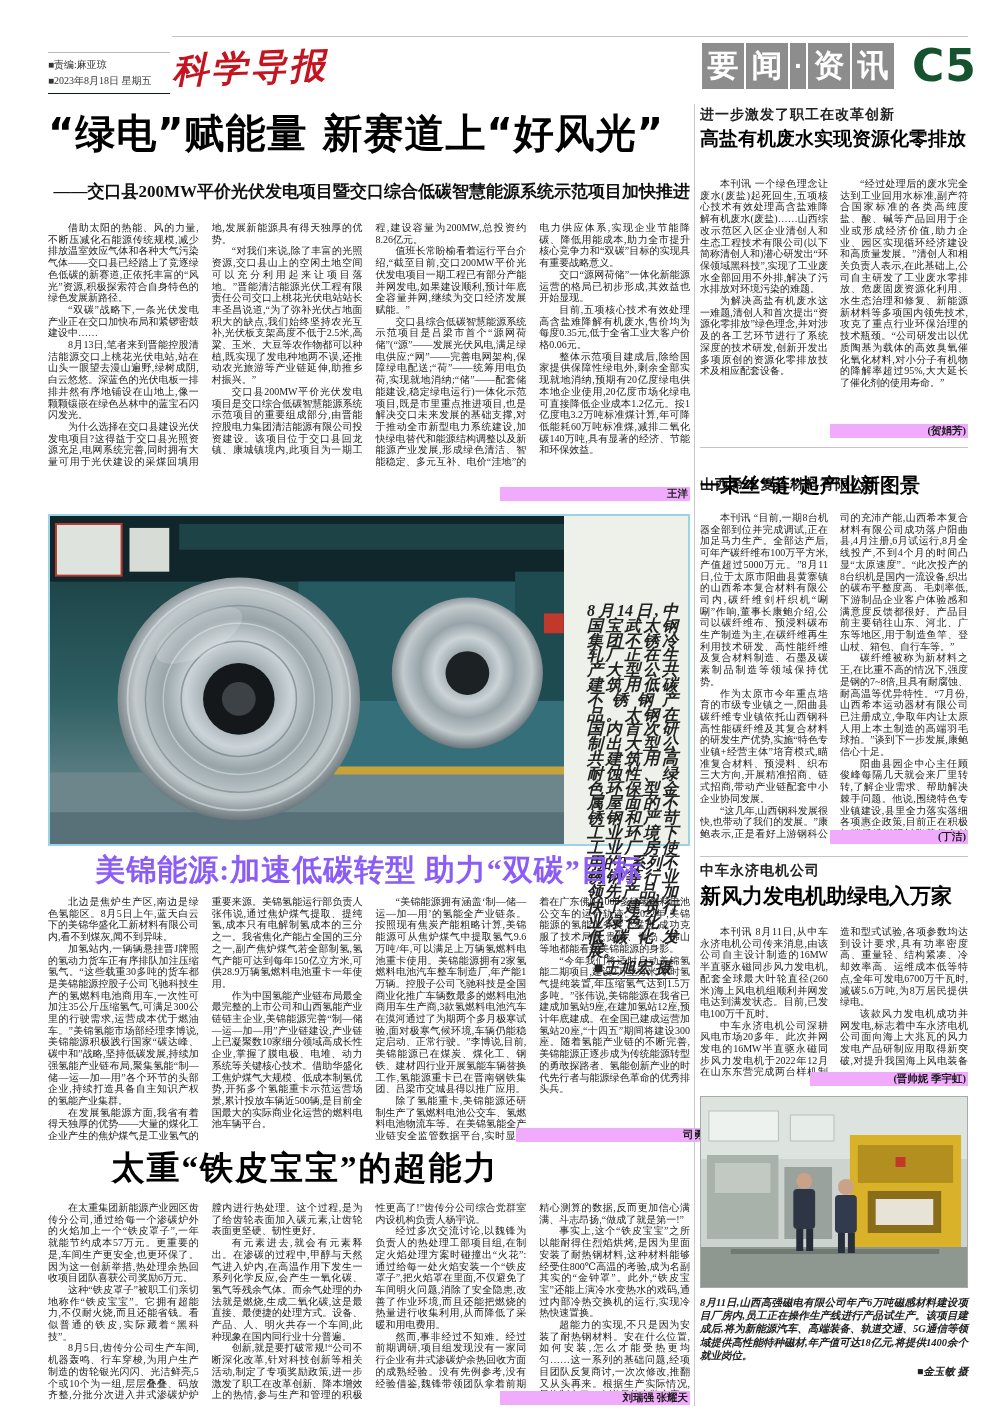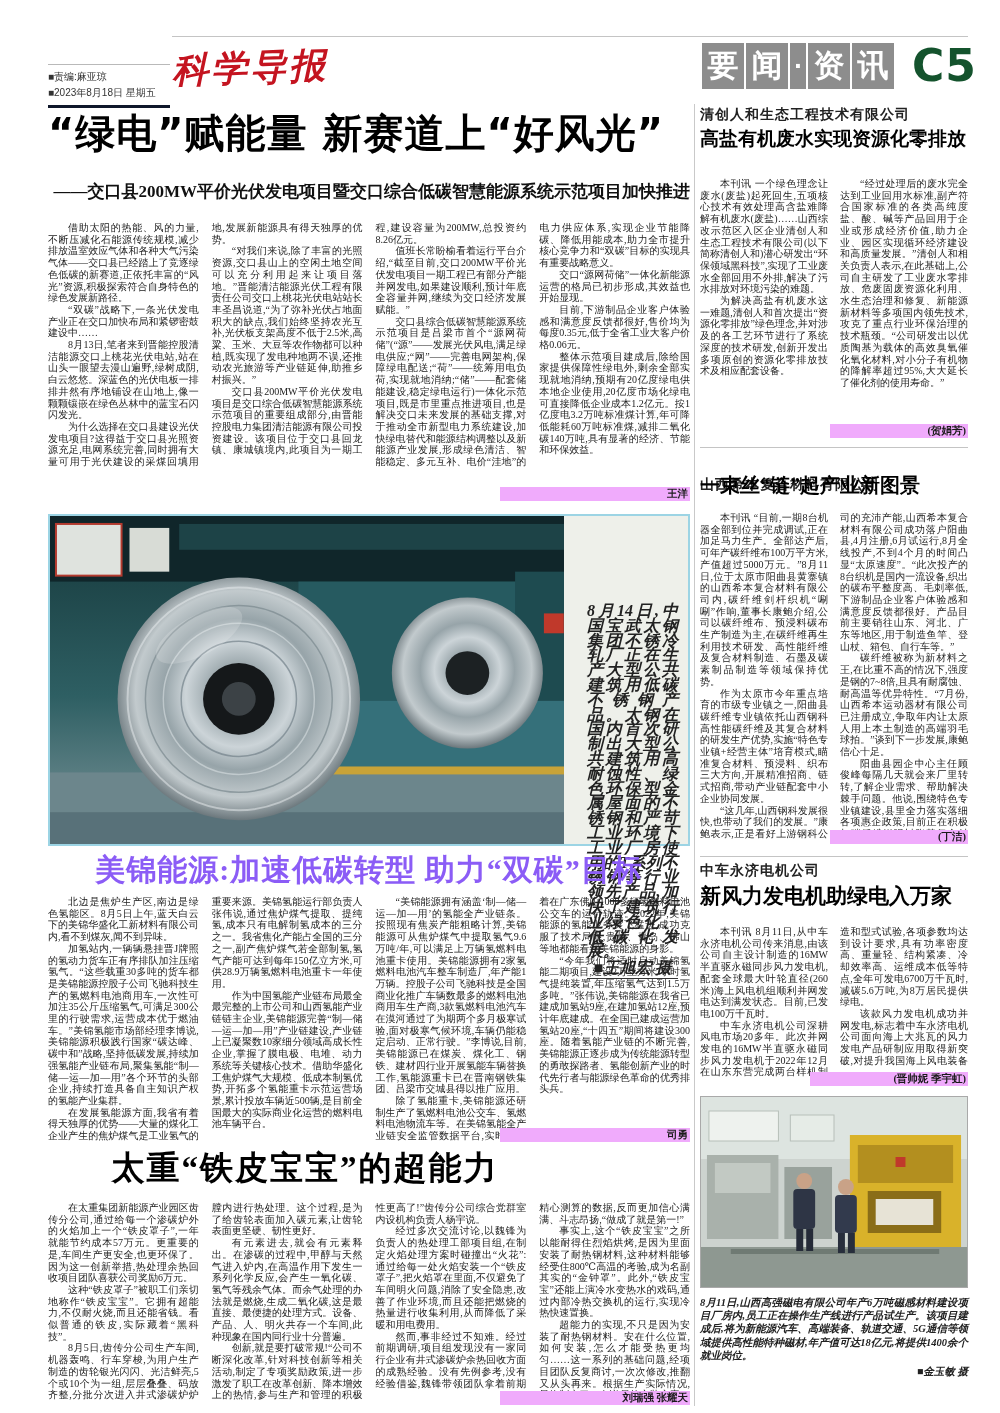--- a/index.html
+++ b/index.html
@@ -7,21 +7,21 @@
   body{position:relative;overflow:hidden;font-family:"Liberation Serif","DejaVu Serif",serif;color:#1a1a1a}
   .abs{position:absolute}
   p{margin:0;text-indent:2em}
   .body{ text-align:justify;font-size:10px;line-height:11.7px;color:#222;overflow:hidden}
   .cols4{column-count:4;column-gap:13px}
   .cols2{column-count:2;column-gap:12px}
   .byline{position:absolute;font-size:10.5px;font-weight:bold;background:#f0abfc;padding:0 2px 0 12px;text-align:right}
   .hline{position:absolute;height:1px;background:#c4c4c4}
   .vline{position:absolute;width:1px;background:#c9c9c9}
   
-  .meta{position:absolute;left:48px;top:64px;width:122px;border-top:1px solid #b9b9b9;border-bottom:3px solid #0f172a;padding:4px 0;font-size:10px;line-height:16px;color:#333;font-family:Liberation Sans, sans-serif}
+  .meta{position:absolute;left:48px;top:52px;width:122px;border-top:1px solid #b9b9b9;border-bottom:1px solid #0f172a;padding:4px 0;font-size:10px;line-height:16px;color:#333;font-family:Liberation Serif, serif}
   .masthead{position:absolute;left:172px;top:44px;font-size:36px;font-weight:900;font-style:italic;color:#c41420;letter-spacing:3px;transform:rotate(-2deg);font-family:"DejaVu Serif",serif}
   .section{position:absolute;left:702px;top:40px;display:flex;align-items:center}
   .sq{display:inline-flex;align-items:center;justify-content:center;width:42px;height:46px;background:#8d8d8d;color:#fff;font-weight:900;font-size:31px;margin-right:2px;font-family:"DejaVu Sans",sans-serif}
   .sq.dot{width:16px;font-size:22px}
   .pageno{font-family:"DejaVu Sans",sans-serif;font-weight:900;font-size:44px;color:#14532d;margin-left:16px;letter-spacing:1px}
   
   .lead-hl{position:absolute;left:48px;top:103px;width:642px;font-family:"DejaVu Sans",sans-serif;font-weight:900;font-size:40px;line-height:60px;letter-spacing:1px;color:#000}
   .lead-sub{position:absolute;left:48px;top:180px;width:642px;text-align:right;font-weight:bold;font-size:17px;color:#111}
   .lead-body{left:48px;top:222px;width:642px;height:278px}
   .hl2{position:absolute;left:48px;top:850px;width:642px;text-align:center;font-weight:900;font-size:30px;letter-spacing:1px;color:#8b5cf6}
@@ -67,21 +67,21 @@
 <div class="abs body cols4 lead-body">
     <p>借助太阳的热能、风的力量,不断压减化石能源传统规模,减少排放温室效应气体和各种大气污染气体——交口县已经踏上了竞逐绿色低碳的新赛道,正依托丰富的“风光”资源,积极探索符合自身特色的绿色发展新路径。</p>
     <p>“双碳”战略下,一条光伏发电产业正在交口加快布局和紧锣密鼓建设中……</p>
     <p>8月13日,笔者来到晋能控股清洁能源交口上桃花光伏电站,站在山头一眼望去漫山遍野,绿树成阴,白云悠悠。深蓝色的光伏电板一排排井然有序地铺设在山地上,像一颗颗镶嵌在绿色丛林中的蓝宝石闪闪发光。</p>
     <p>为什么选择在交口县建设光伏发电项目?这得益于交口县光照资源充足,电网系统完善,同时拥有大量可用于光伏建设的采煤回填用地,发展新能源具有得天独厚的优势。</p>
     <p>“对我们来说,除了丰富的光照资源,交口县山上的空闲土地空间可以充分利用起来让项目落地。”晋能清洁能源光伏工程有限责任公司交口上桃花光伏电站站长丰圣昌说道,“为了弥补光伏占地面积大的缺点,我们始终坚持农光互补,光伏板支架高度不低于2.5米,高粱、玉米、大豆等农作物都可以种植,既实现了发电种地两不误,还推动农光旅游等产业链延伸,助推乡村振兴。”</p>
     <p>交口县200MW平价光伏发电项目是交口综合低碳智慧能源系统示范项目的重要组成部分,由晋能控股电力集团清洁能源有限公司投资建设。该项目位于交口县回龙镇、康城镇境内,此项目为一期工程,建设容量为200MW,总投资约8.26亿元。</p>
     <p>值班长常盼榆看着运行平台介绍,“截至目前,交口200MW平价光伏发电项目一期工程已有部分产能并网发电,如果建设顺利,预计年底全容量并网,继续为交口经济发展赋能。”</p>
     <p>交口县综合低碳智慧能源系统示范项目是吕梁市首个“源网荷储”(“源”——发展光伏风电,满足绿电供应;“网”——完善电网架构,保障绿电配送;“荷”——统筹用电负荷,实现就地消纳;“储”——配套储能建设,稳定绿电运行)一体化示范项目,既是市里重点推进项目,也是解决交口未来发展的基础支撑,对于推动全市新型电力系统建设,加快绿电替代和能源结构调整以及新能源产业发展,形成绿色清洁、智能稳定、多元互补、电价“洼地”的电力供应体系,实现企业节能降碳、降低用能成本,助力全市提升核心竞争力和“双碳”目标的实现具有重要战略意义。</p>
     <p>交口“源网荷储”一体化新能源运营的格局已初步形成,其效益也开始显现。</p>
-    <p>目前,下游制品企业客户体验感和满意度反馈都很好,售价均为每度0.35元,低于全省工业大客户价格0.06元。</p>
+    <p>目前,五项核心技术有效处理高含盐难降解有机废水,售价均为每度0.35元,低于全省工业大客户价格0.06元。</p>
     <p>整体示范项目建成后,除给国家提供保障性绿电外,剩余全部实现就地消纳,预期有20亿度绿电供本地企业使用,20亿度市场化绿电可直接降低企业成本1.2亿元。按1亿度电3.2万吨标准煤计算,年可降低能耗60万吨标准煤,减排二氧化碳140万吨,具有显著的经济、节能和环保效益。</p>
   </div>
 <div class="byline" style="top:487px;left:500px;width:190px">王洋</div>
 
 <div class="photo1">
   <svg viewBox="0 0 642 330" preserveAspectRatio="none">
     <defs>
       <radialGradient id="coil" cx="50%" cy="48%" r="52%">
         <stop offset="0%" stop-color="#3a3f42"></stop>
           <stop offset="14%" stop-color="#23282b"></stop>
@@ -129,39 +129,39 @@
 <div class="hl2">美锦能源:加速低碳转型  助力“双碳”目标</div>
 <div class="abs body cols4 a2-body">
     <p>北边是焦炉生产区,南边是绿色氢能区。8月5日上午,蓝天白云下的美锦华盛化工新材料有限公司内,看不到煤灰,闻不到异味。</p>
     <p>加氢站内,一辆辆悬挂晋J牌照的氢动力货车正有序排队加注压缩氢气。“这些载重30多吨的货车都是美锦能源控股子公司飞驰科技生产的氢燃料电池商用车,一次性可加注35公斤压缩氢气,可满足300公里的行驶需求,运营成本优于燃油车。”美锦氢能市场部经理李博说,美锦能源积极践行国家“碳达峰、碳中和”战略,坚持低碳发展,持续加强氢能产业链布局,聚集氢能“制—储—运—加—用”各个环节的头部企业,持续打造具备自主知识产权的氢能产业集群。</p>
     <p>在发展氢能源方面,我省有着得天独厚的优势——大量的煤化工企业产生的焦炉煤气是工业氢气的重要来源。美锦氢能运行部负责人张伟说,通过焦炉煤气提取、提纯氢,成本只有电解制氢成本的三分之一。我省焦化产能占全国的三分之一,副产焦炉煤气若全部制氢,氢气产能可达到每年150亿立方米,可供28.9万辆氢燃料电池重卡一年使用。</p>
     <p>作为中国氢能产业链布局最全最完整的上市公司和山西氢能产业链链主企业,美锦能源完善“制—储—运—加—用”产业链建设,产业链上已凝聚数10家细分领域高成长性企业,掌握了膜电极、电堆、动力系统等关键核心技术。借助华盛化工焦炉煤气大规模、低成本制氢优势,开拓多个氢能重卡示范运营场景,累计投放车辆近500辆,是目前全国最大的实际商业化运营的燃料电池车辆平台。</p>
     <p>“美锦能源拥有涵盖‘制—储—运—加—用’的氢能全产业链条。按照现有焦炭产能粗略计算,美锦能源可从焦炉煤气中提取氢气9.6万吨/年,可以满足上万辆氢燃料电池重卡使用。美锦能源拥有2家氢燃料电池汽车整车制造厂,年产能1万辆。控股子公司飞驰科技是全国商业化推广车辆数最多的燃料电池商用车生产商,3款氢燃料电池汽车在漠河通过了为期两个多月极寒试验,面对极寒气候环境,车辆仍能稳定启动、正常行驶。”李博说,目前,美锦能源已在煤炭、煤化工、钢铁、建材四行业开展氢能车辆替换工作,氢能源重卡已在晋南钢铁集团、吕梁市交城县得以推广应用。</p>
     <p>除了氢能重卡,美锦能源还研制生产了氢燃料电池公交车、氢燃料电池物流车等。在美锦氢能全产业链安全监管数据平台,实时显示着在广东佛山1000多辆氢燃料电池公交车的运行轨迹。2022年,美锦能源的氢能业务突飞猛进,成功克服了技术局限,贵州、青岛、佛山等地都能看到美锦能源的身影。</p>
     <p>“今年我们将适时启动美锦氢能二期项目,建设2万立方米/小时氢气提纯装置,年压缩氢气达到1.5万多吨。”张伟说,美锦能源在我省已建成加氢站9座,在建加氢站12座,预计年底建成。在全国已建成运营加氢站20座,“十四五”期间将建设300座。随着氢能产业链的不断完善,美锦能源正逐步成为传统能源转型的勇敢探路者、氢能创新产业的时代先行者与能源绿色革命的优秀排头兵。</p>
   </div>
-<div class="byline" style="top:1128px;left:500px;width:190px">司勇</div>
+<div class="byline" style="top:1128px;left:516px;width:190px">司勇</div>
 
 <div class="hl3">太重“铁皮宝宝”的超能力</div>
 <div class="abs body cols4 a3-body">
     <p>在太重集团新能源产业园区齿传分公司,通过给每一个渗碳炉外的火焰加上一个“铁皮罩子”,一年就能节约成本57万元。更重要的是,车间生产更安全,也更环保了。因为这一创新举措,热处理余热回收项目团队喜获公司奖励6万元。</p>
     <p>这种“铁皮罩子”被职工们亲切地称作“铁皮宝宝”。它拥有超能力,不仅耐火烧,而且还能省钱。看似普通的铁皮,实际藏着“黑科技”。</p>
     <p>8月5日,齿传分公司生产车间,机器轰鸣、行车穿梭,为用户生产制造的齿轮银光闪闪、光洁鲜亮,5个或10个为一组,层层叠叠、码放齐整,分批分次进入井式渗碳炉炉膛内进行热处理。这个过程,是为了给齿轮表面加入碳元素,让齿轮表面更坚硬、韧性更好。</p>
     <p>有元素进去,就会有元素释出。在渗碳的过程中,甲醇与天然气进入炉内,在高温作用下发生一系列化学反应,会产生一氧化碳、氢气等残余气体。而余气处理的办法就是燃烧,生成二氧化碳,这是最直接、最便捷的处理方式。设备、产品、人、明火共存一个车间,此种现象在国内同行业十分普遍。</p>
     <p>创新,就是要打破常规!“公司不断深化改革,针对科技创新等相关活动,制定了专项奖励政策,进一步激发了职工在改革创新、降本增效上的热情,参与生产和管理的积极性更高了!”齿传分公司综合党群室内设机构负责人杨宇说。</p>
     <p>经过多次交流讨论,以魏锋为负责人的热处理工部项目组,在制定火焰处理方案时碰撞出“火花”:通过给每一处火焰安装一个“铁皮罩子”,把火焰罩在里面,不仅避免了车间明火问题,消除了安全隐患,改善了作业环境,而且还能把燃烧的热量进行收集利用,从而降低了采暖和用电费用。</p>
     <p>然而,事非经过不知难。经过前期调研,项目组发现没有一家同行企业有井式渗碳炉余热回收方面的成熟经验。没有先例参考,没有经验借鉴,魏锋带领团队拿着前期精心测算的数据,反而更加信心满满、斗志昂扬,“做成了就是第一!”</p>
     <p>事实上,这个“铁皮宝宝”之所以能耐得住烈焰烘烤,是因为里面安装了耐热钢材料,这种材料能够经受住800℃高温的考验,成为名副其实的“金钟罩”。此外,“铁皮宝宝”还能上演冷水变热水的戏码,通过内部冷热交换机的运行,实现冷热快速置换。</p>
     <p>超能力的实现,不只是因为安装了耐热钢材料。安在什么位置,如何安装,怎么才能受热更均匀……这一系列的基础问题,经项目团队反复商讨,一次次修改,推翻又从头再来。根据生产实际情况,最终制定了一套详尽的安装方案。经过3个月的实际运行检验,这项技术改革最终取得成功,实现了从0到1的突破!</p>
   </div>
 <div class="byline" style="top:1391px;left:500px;width:190px">刘瑞强  张耀天</div>
 
 <div class="vline" style="left:694px;top:104px;height:1302px"></div>
 
-<div class="sb-kicker" style="top:106px">清创人和生态工程技术有限公司</div>
+<div class="sb-kicker" style="top:106px">进一步激发了职工在改革创新</div>
 <div class="sb-hl" style="top:126px;font-size:19px">高盐有机废水实现资源化零排放</div>
 <div class="abs body cols2 sa-body">
     <p>本刊讯  一个绿色理念让废水(废盐)起死回生,五项核心技术有效处理高含盐难降解有机废水(废盐)……山西综改示范区入区企业清创人和生态工程技术有限公司(以下简称清创人和)潜心研发出“环保领域黑科技”,实现了工业废水全部回用不外排,解决了污水排放对环境污染的难题。</p>
     <p>为解决高盐有机废水这一难题,清创人和首次提出“资源化零排放”绿色理念,并对涉及的各工艺环节进行了系统深度的技术研发,创新开发出多项原创的资源化零排放技术及相应配套设备。</p>
     <p>“经过处理后的废水完全达到工业回用水标准,副产符合国家标准的各类高纯度盐、酸、碱等产品回用于企业或形成经济价值,助力企业、园区实现循环经济建设和高质量发展。”清创人和相关负责人表示,在此基础上,公司自主研发了工业废水零排放、危废固废资源化利用、水生态治理和修复、新能源新材料等多项国内领先技术,攻克了重点行业环保治理的技术瓶颈。“公司研发出以优质陶基为载体的高效臭氧催化氧化材料,对小分子有机物的降解率超过95%,大大延长了催化剂的使用寿命。”</p>
   </div>
 <div class="byline" style="top:424px;left:830px;width:138px">(贺娟芳)</div>
 
 <div class="hline" style="top:447px;left:700px;width:268px"></div>
 

